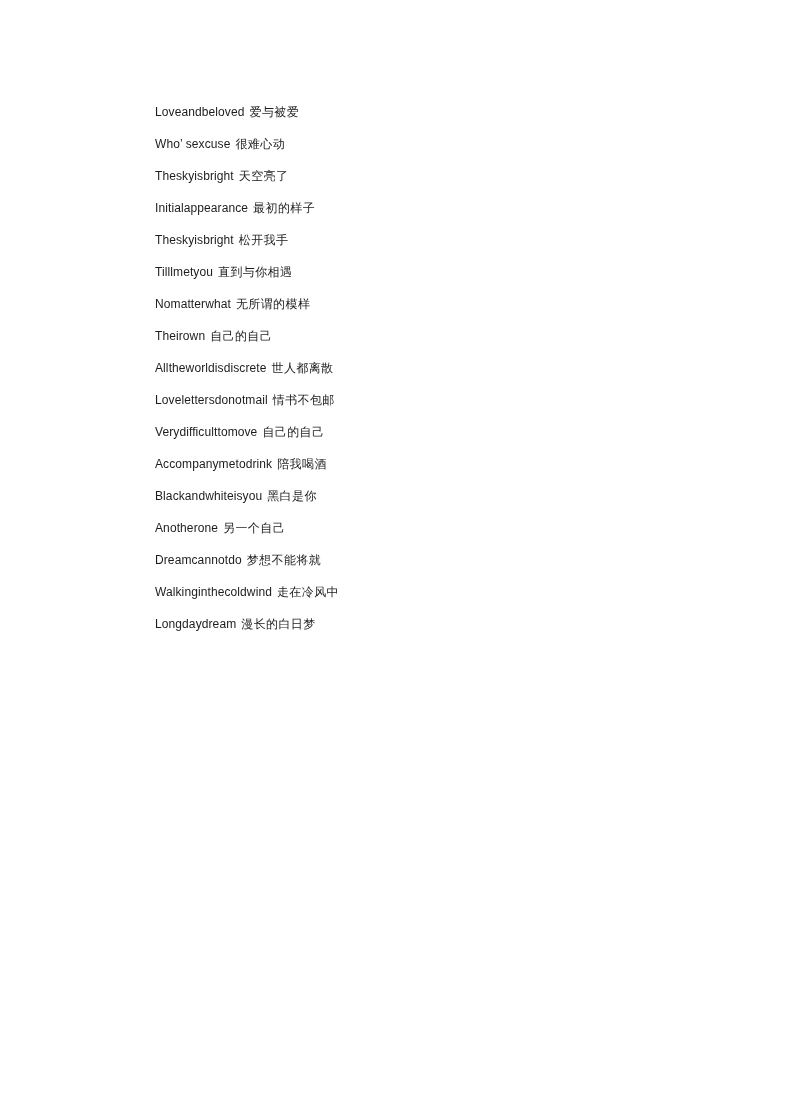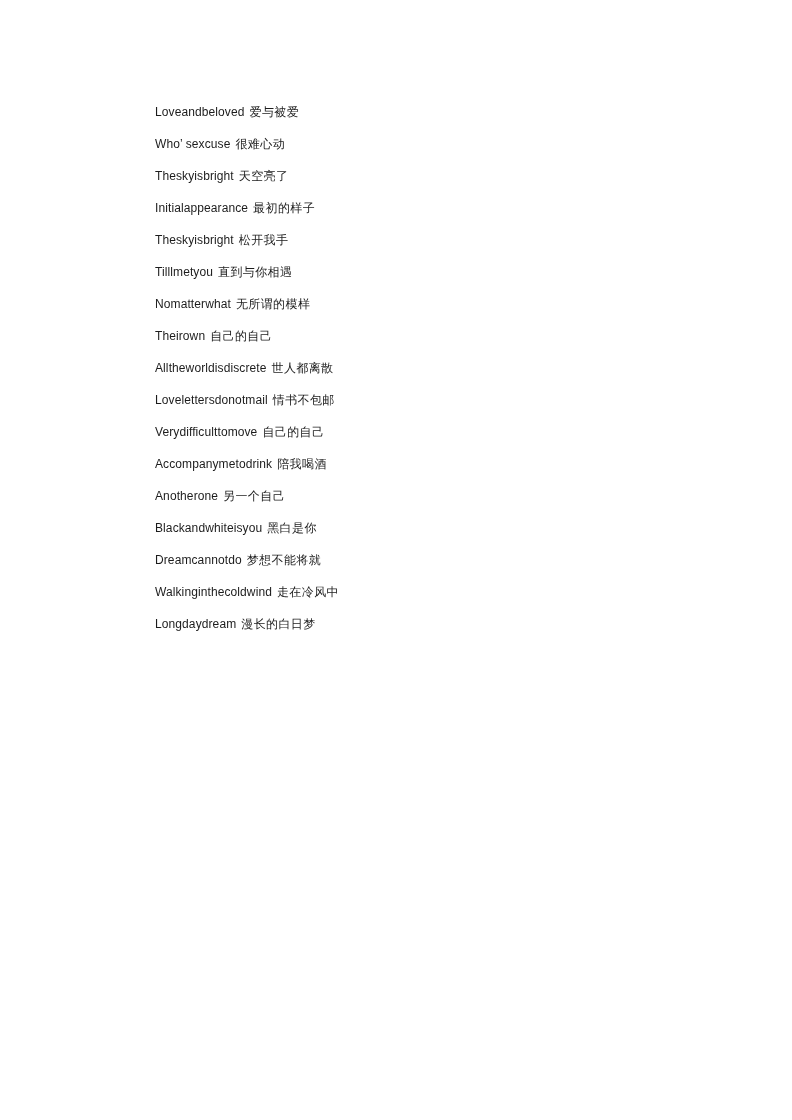--- a/index.html
+++ b/index.html
@@ -74,24 +74,24 @@
     <div class="line">
       <span>Lovelettersdonotmail</span><span class="cn">情书不包邮</span>
     </div>
     <div class="line">
       <span>Verydifficulttomove</span><span class="cn">自己的自己</span>
     </div>
     <div class="line">
       <span>Accompanymetodrink</span><span class="cn">陪我喝酒</span>
     </div>
     <div class="line">
-      <span>Anotherone</span><span class="cn">另一个自己</span>
+      <span>Blackandwhiteisyou</span><span class="cn">黑白是你</span>
     </div>
     <div class="line">
-      <span>Blackandwhiteisyou</span><span class="cn">黑白是你</span>
+      <span>Anotherone</span><span class="cn">另一个自己</span>
     </div>
     <div class="line">
       <span>Dreamcannotdo</span><span class="cn">梦想不能将就</span>
     </div>
     <div class="line">
       <span>Walkinginthecoldwind</span><span class="cn">走在冷风中</span>
     </div>
     <div class="line">
       <span>Longdaydream</span><span class="cn">漫长的白日梦</span>
     </div>

